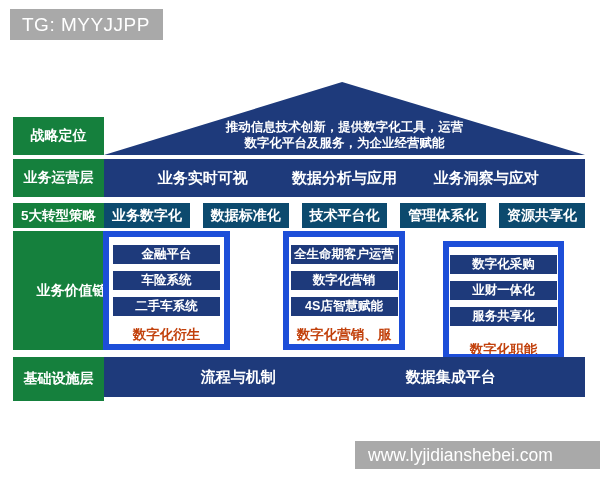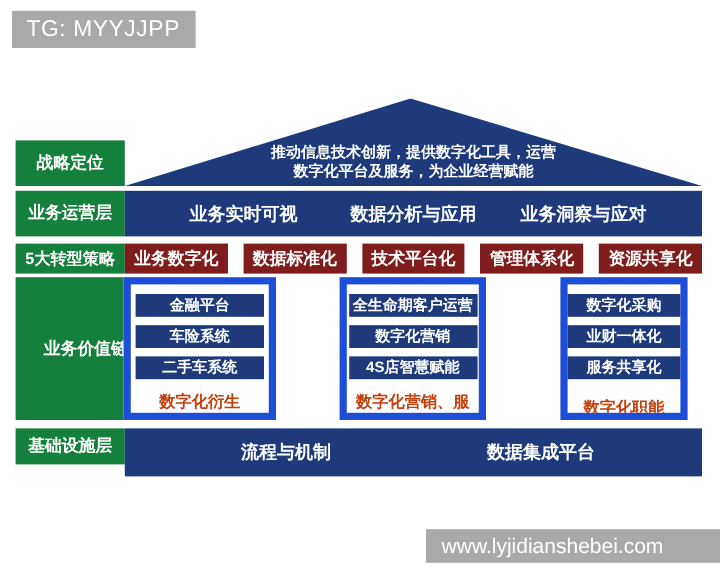--- a/index.html
+++ b/index.html
@@ -47,21 +47,21 @@
     font-size: 14px;
     display: flex;
     align-items: center;
     justify-content: center;
     text-align: center;
   }
   .sl-strategy     { top: 117px; height: 38px; }
   .sl-operations   { top: 159px; height: 38px; }
   .sl-strategies   { top: 203px; height: 25px; font-size: 13.5px; }
   .sl-valuechain   { top: 231px; height: 119px; padding-left: 20px; }
-  .sl-infra        { top: 357px; height: 30px; }
+  .sl-infra        { top: 357px; height: 44px; }
   
   .roof {
     position: absolute;
     left: 104px; top: 82px;
     width: 481px; height: 73px;
     background: #1e3a7b;
     -webkit-clip-path: polygon(49.5% 0, 100% 100%, 0 100%);
     clip-path: polygon(49.5% 0, 100% 100%, 0 100%);
   }
   .roof-text {
@@ -97,21 +97,21 @@
   
   .strategy-row {
     position: absolute;
     left: 104px; top: 203px;
     width: 481px; height: 25px;
     display: flex;
     gap: 13px;
   }
   .strategy-chip {
     flex: 1;
-    background: #7f1d1d;
+    background: #0c4a6e;
     color: #ffffff;
     font-weight: bold;
     font-size: 14px;
     display: flex;
     align-items: center;
     justify-content: center;
     white-space: nowrap;
   }
   
   .panel {
@@ -122,21 +122,21 @@
     border: 6px solid #1d4ed8;
     box-sizing: border-box;
     display: flex;
     flex-direction: column;
     align-items: center;
     padding-top: 8px;
     overflow: hidden;
   }
   .panel-a { left: 103px; width: 127px; }
   .panel-b { left: 283px; width: 122px; }
-  .panel-c { left: 467px; width: 106px; }
+  .panel-c { left: 443px; width: 121px; margin-top: 10px; }
   .panel-chip {
     width: 107px;
     height: 19px;
     margin-bottom: 7px;
     background: #1e3a7b;
     color: #ffffff;
     font-weight: bold;
     font-size: 12.5px;
     display: flex;
     align-items: center;

